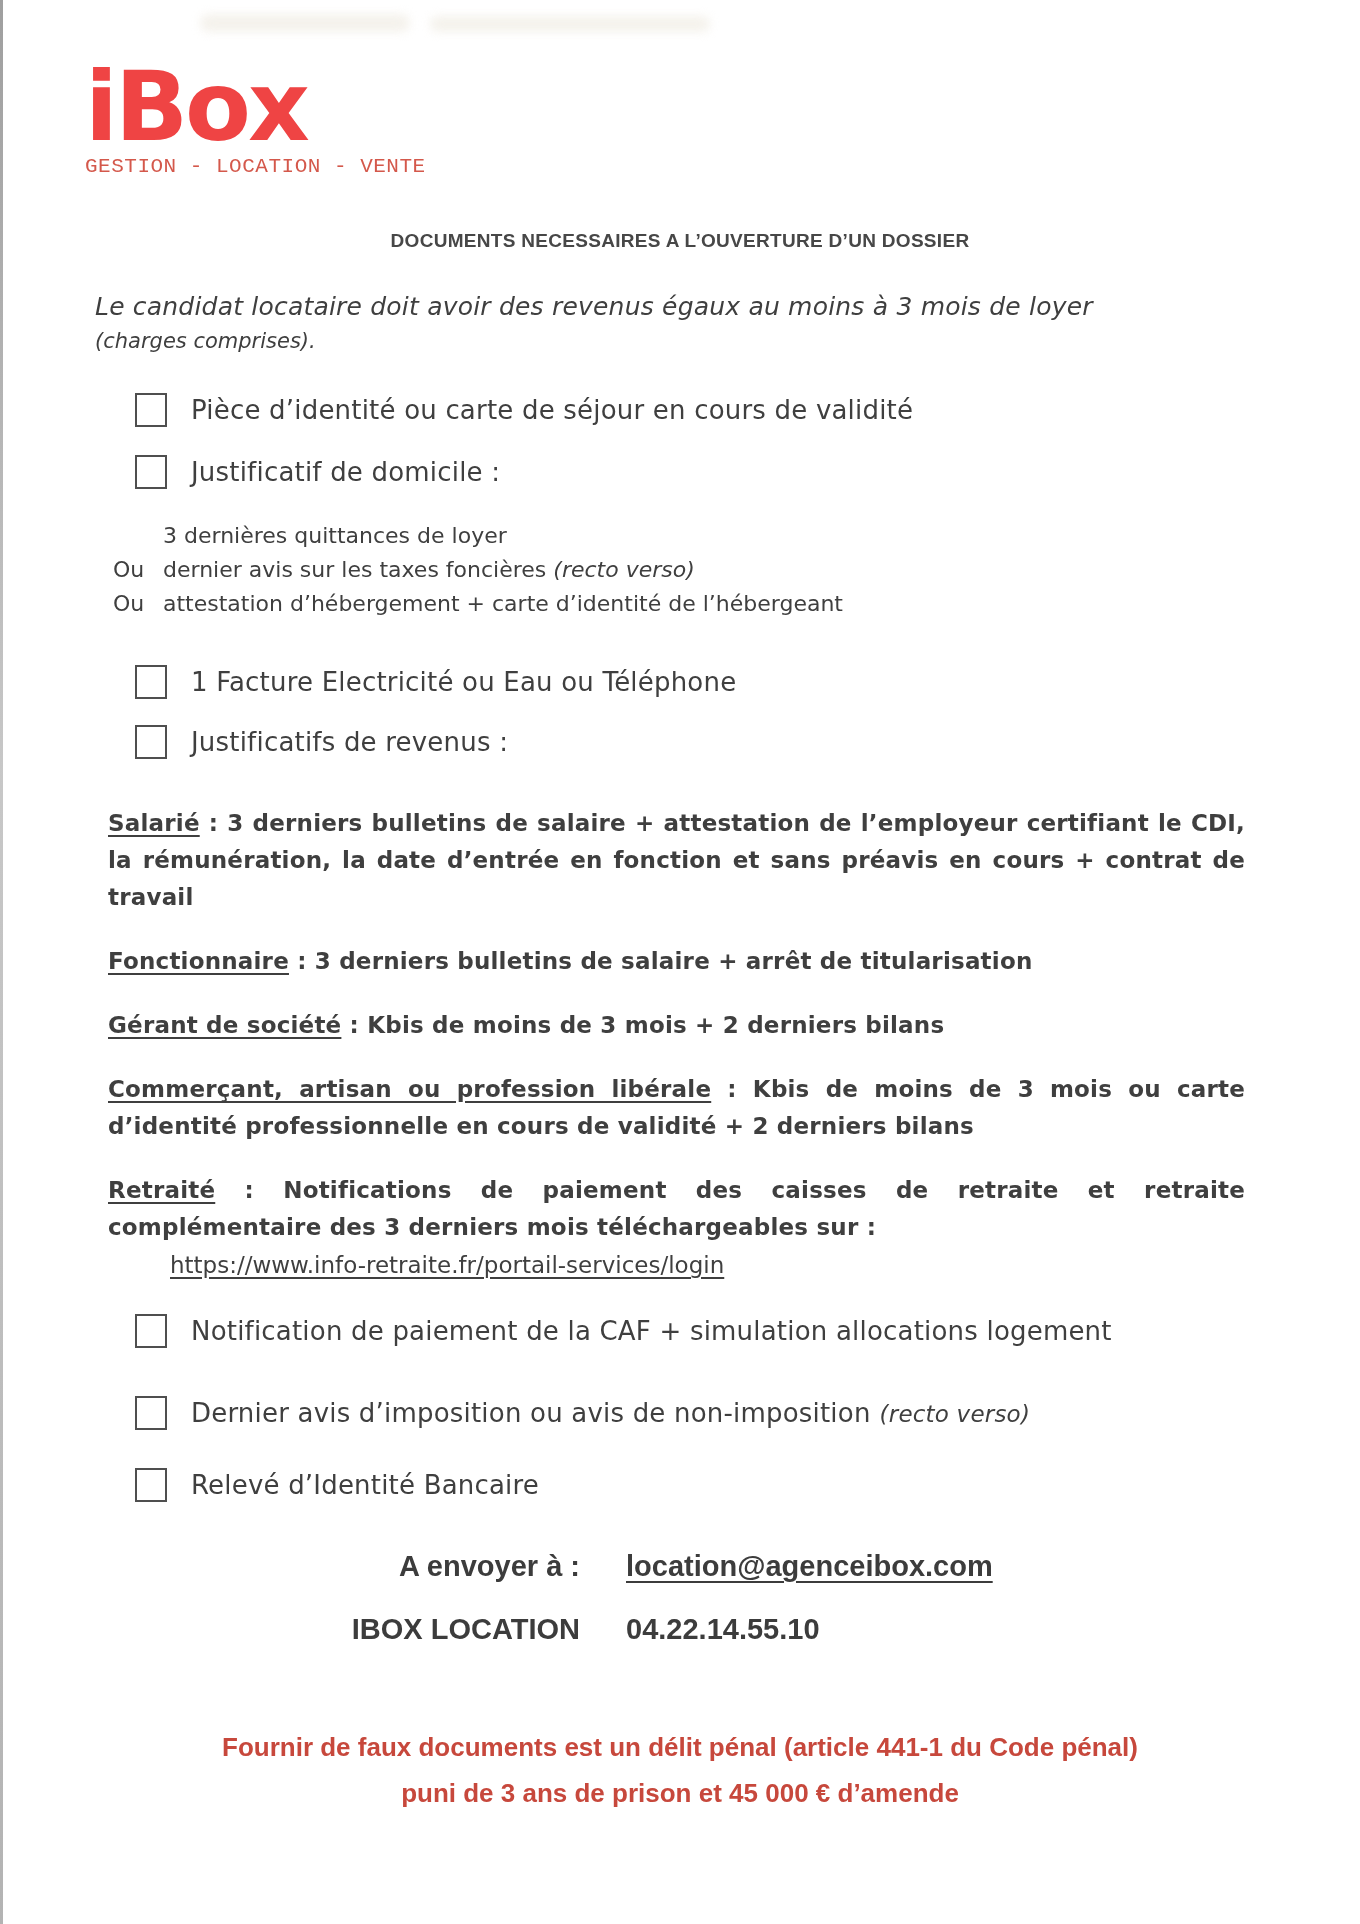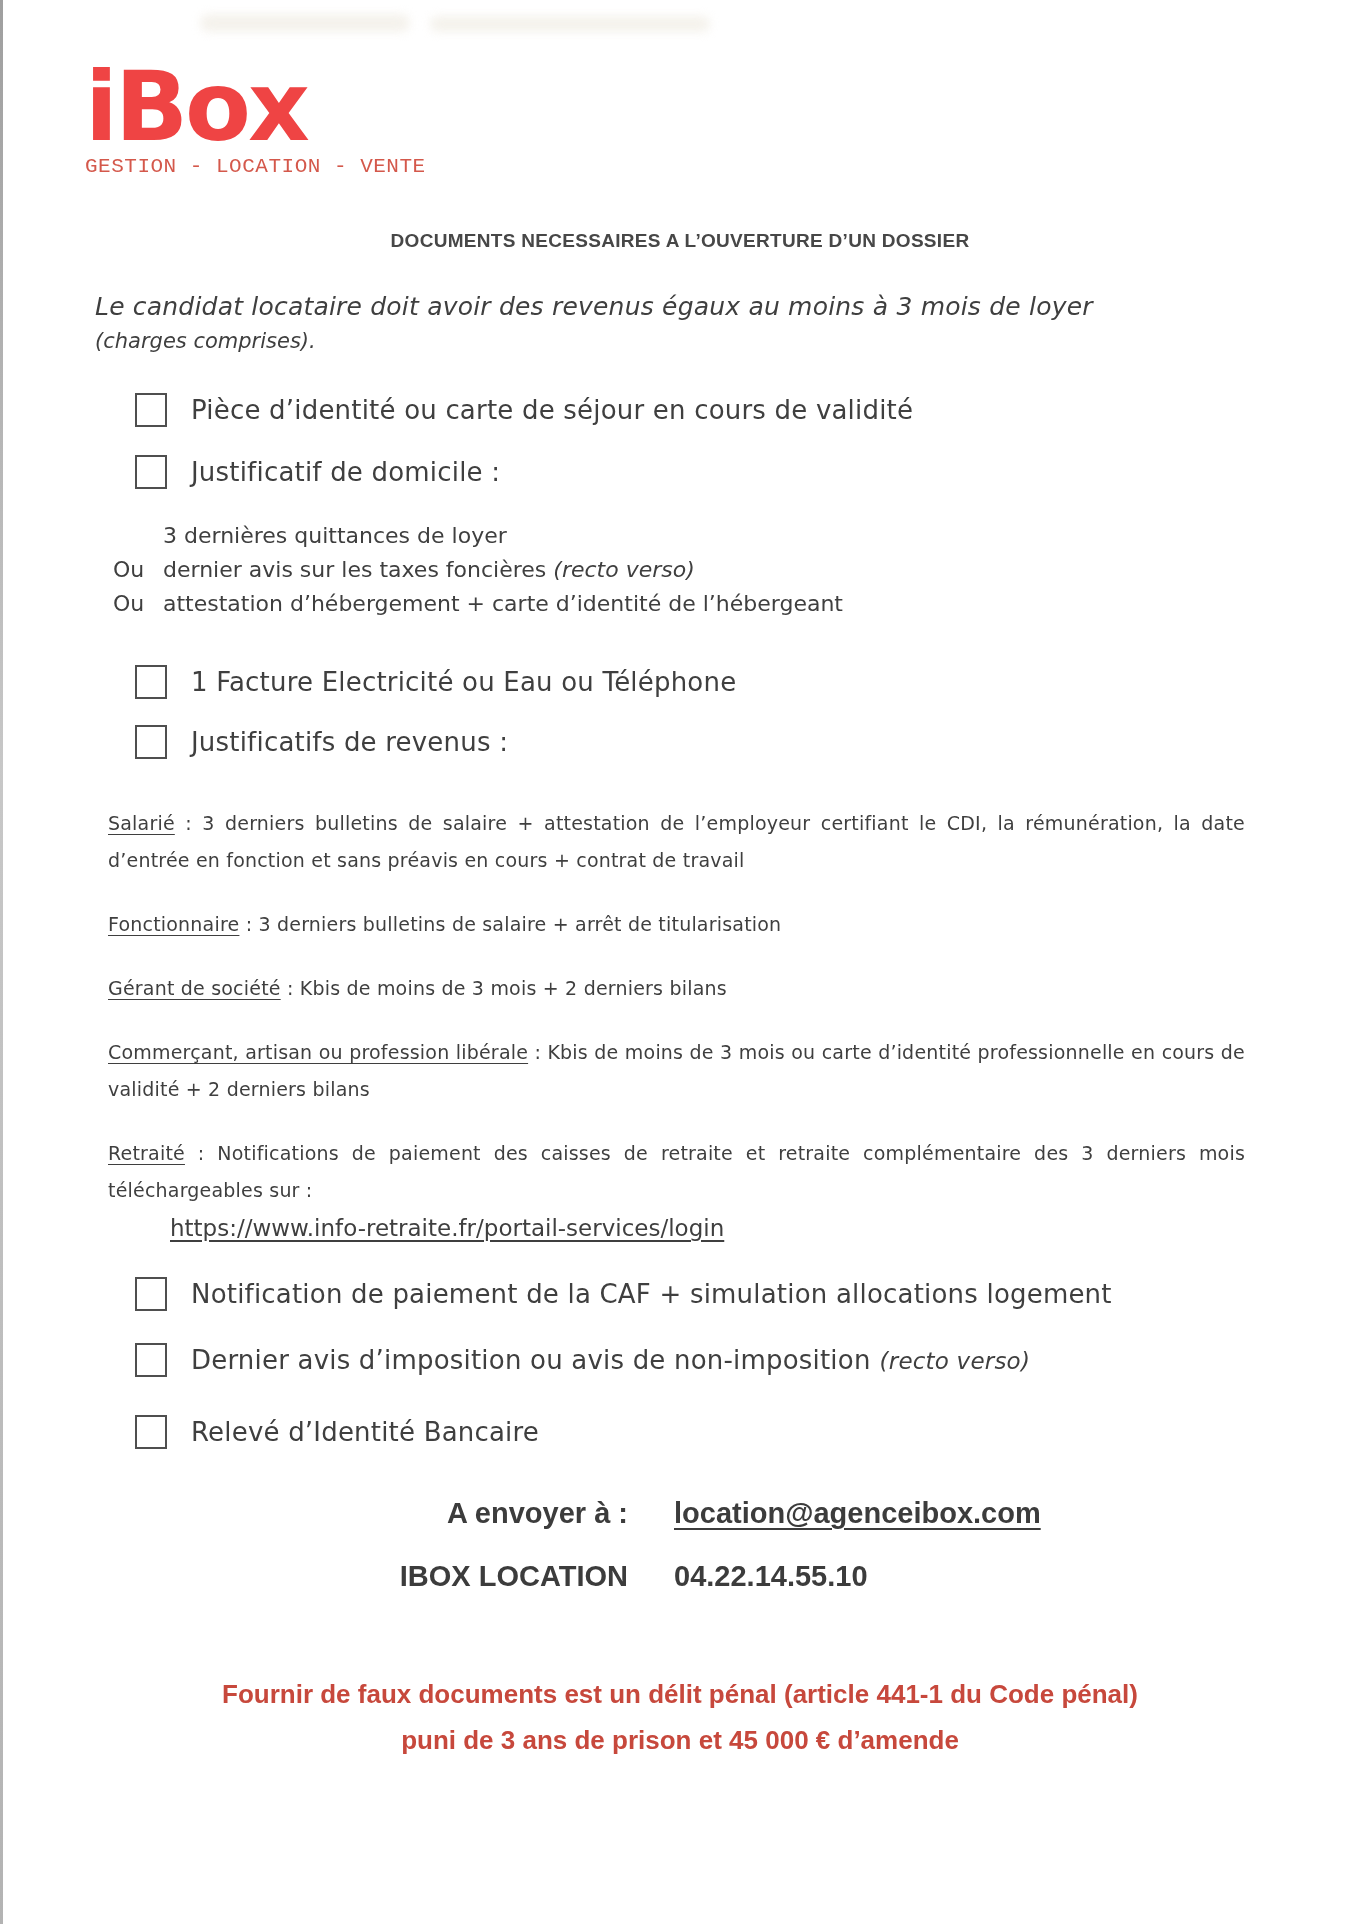--- a/index.html
+++ b/index.html
@@ -73,38 +73,39 @@
   }
   .check-label { font-size: 26px; letter-spacing: 0.2px; }
   .note { font-style: italic; font-size: 23px; }
   .note:not(:empty) { margin-left: 9px; }
 
   .row-identity { margin-top: 40px; align-items: center; }
   .row-domicile { margin-top: 28px; }
   .row-facture  { margin-top: 44px; }
   .row-revenus  { margin-top: 26px; }
   .row-caf      { margin-top: 30px; }
-  .row-imposition { margin-top: 32px; }
+  .row-imposition { margin-top: 48px; }
   .row-rib      { margin-top: 38px; }
 
   
   .domicile-list { margin: 30px 90px 0 113px; font-size: 22px; line-height: 34px; }
   .domicile-row { display: flex; }
   .opt-prefix { flex: 0 0 50px; }
   .opt-note { font-style: italic; }
   .opt-note:not(:empty) { margin-left: 7px; }
 
   
   .profiles { margin: 46px 115px 0 108px; }
   .profile {
     margin: 27px 0 0 0;
-    font-size: 19px;
+    font-size: 23px;
     line-height: 37px;
     letter-spacing: 0.2px;
     text-align: justify;
+    font-weight: bold;
   }
   .profile:first-child { margin-top: 0; }
   .u { text-decoration: underline; text-underline-offset: 4px; }
   .profile-link {
     margin: 1px 0 0 62px;
     font-size: 23px;
     line-height: 37px;
     text-decoration: underline;
     text-underline-offset: 4px;
   }
@@ -112,21 +113,20 @@
   
   .contact {
     margin-top: 48px;
     display: grid;
     grid-template-columns: 580px auto;
     row-gap: 30px;
     font-family: "Liberation Sans", sans-serif;
     font-weight: 700;
     font-size: 29px;
     color: #3c3c3c;
-    padding-left: 48px;
   }
   .contact .left { text-align: right; }
   .contact .right { padding-left: 46px; }
   .email-link { text-decoration: underline; text-underline-offset: 5px; color: #3c3c3c; }
 
   
   .warning {
     margin-top: 78px;
     text-align: center;
     font-family: "Liberation Sans", sans-serif;

